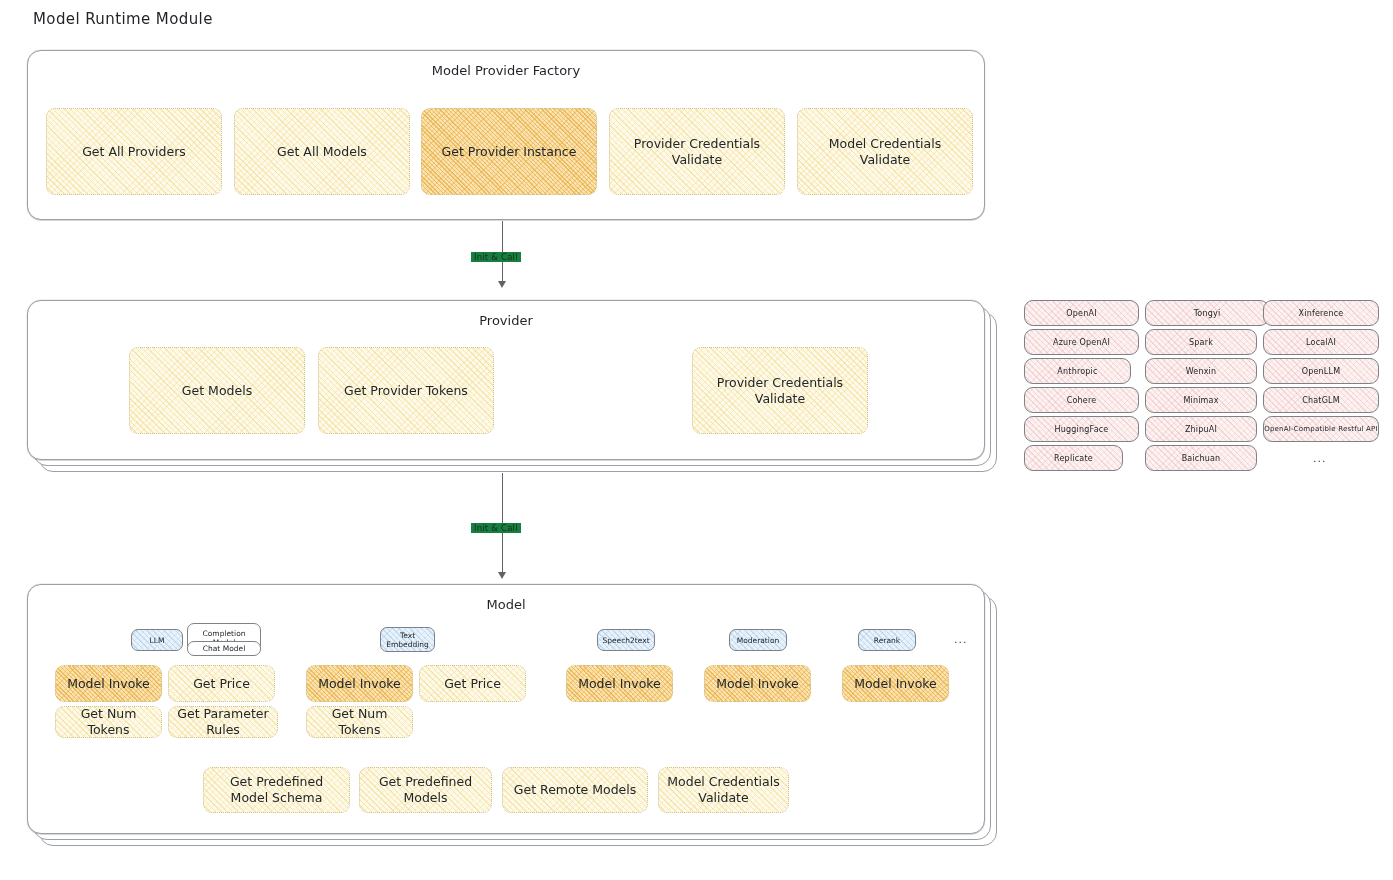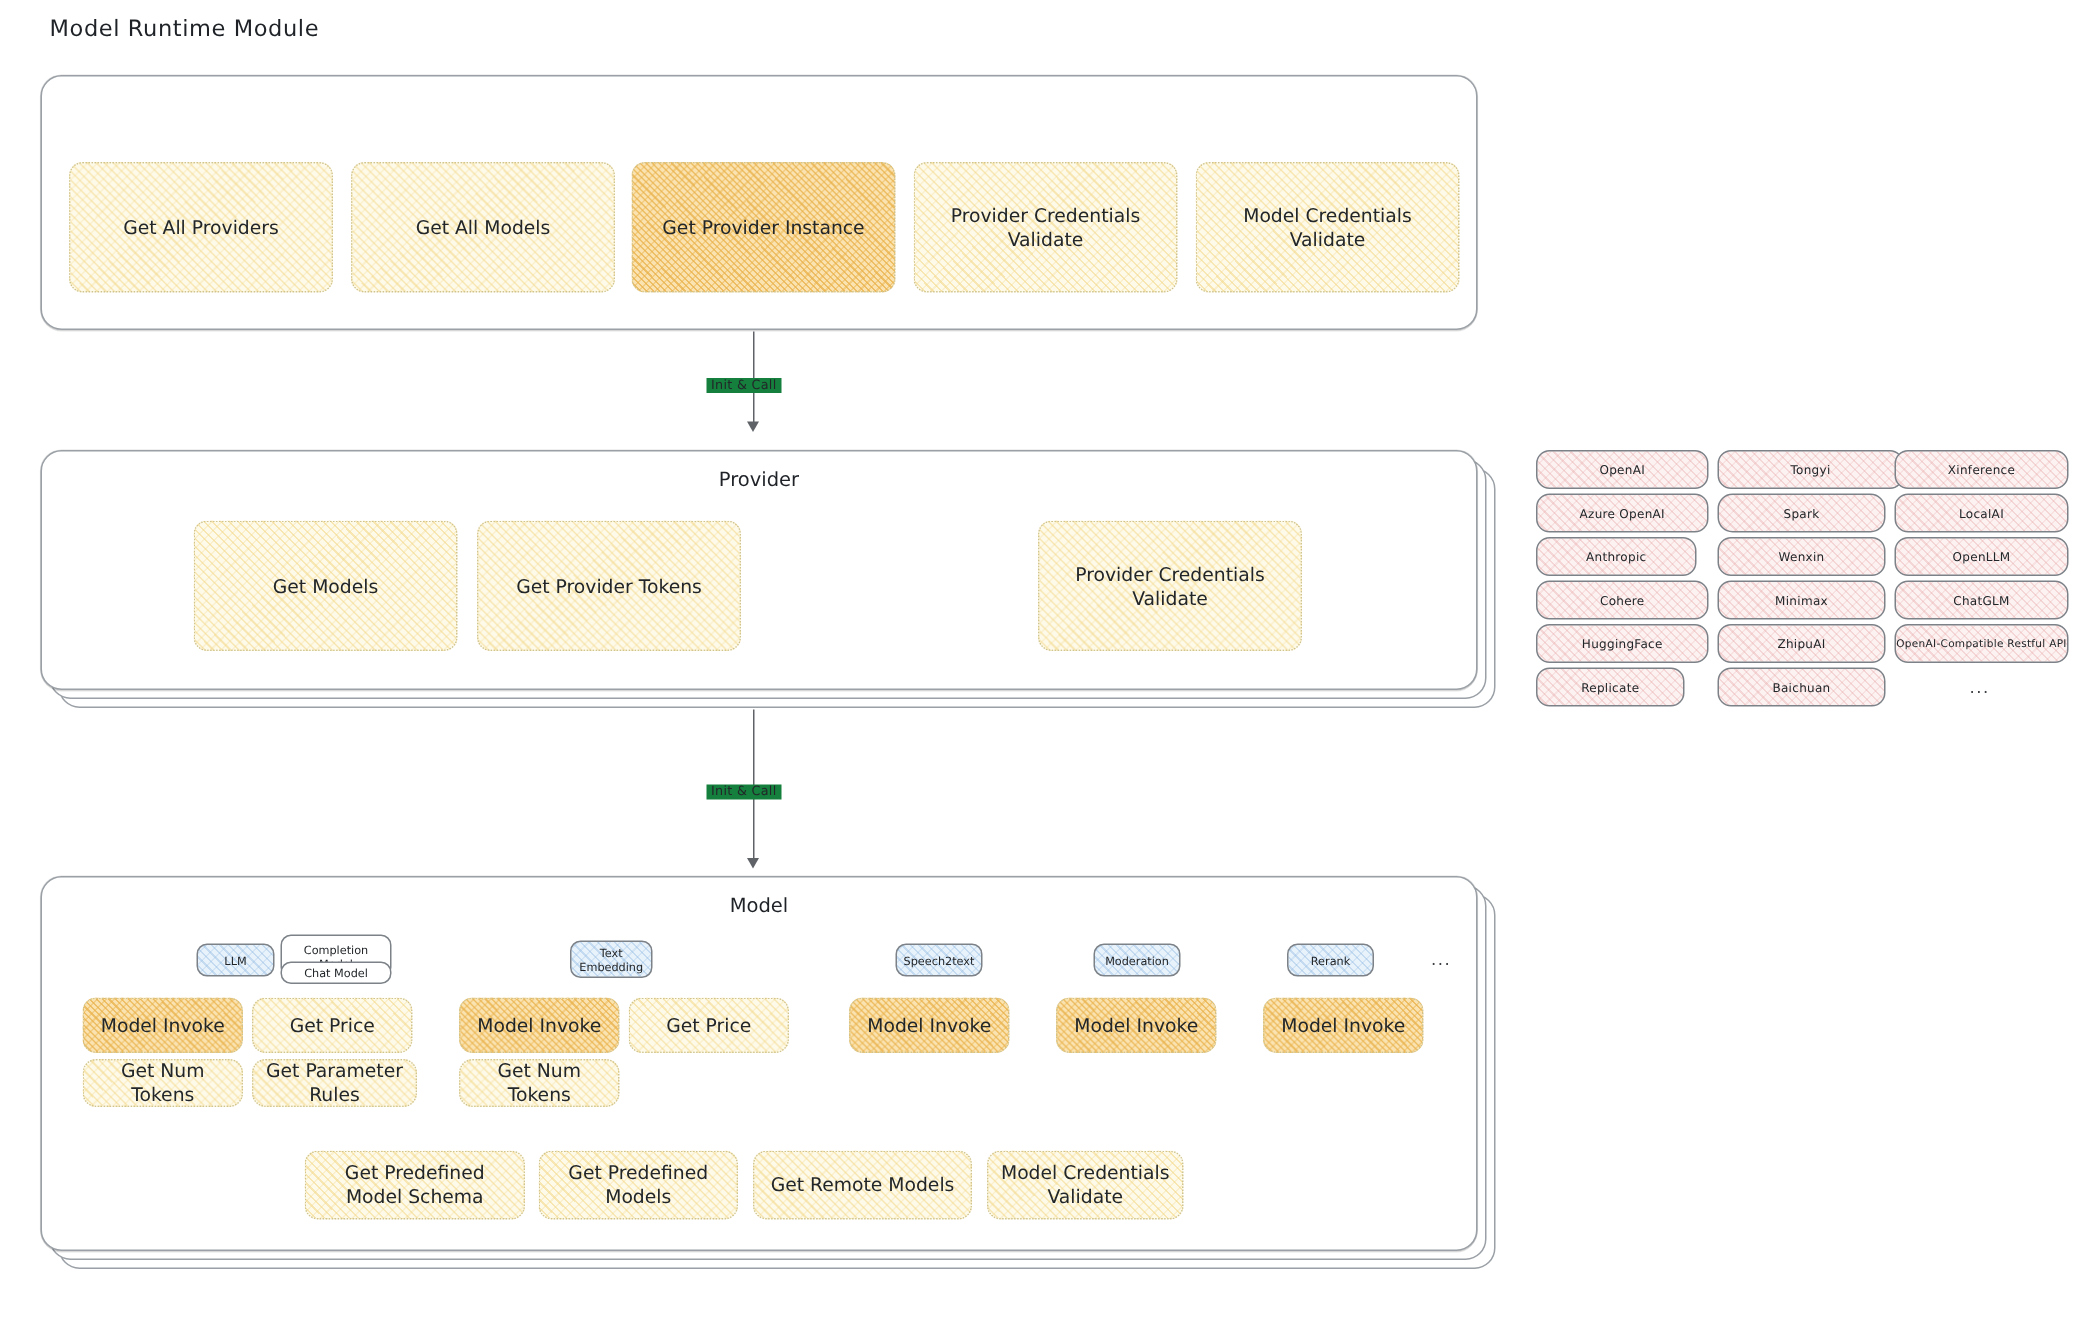--- a/index.html
+++ b/index.html
@@ -145,20 +145,21 @@
     color: #3c4043;
     letter-spacing: 1px;
   }
 </style>
 </head>
 <body>
 
 <div class="page-title">Model Runtime Module</div>
 
 <div class="container" style="left:27px; top:50px; width:958px; height:170px;">
+  <div class="container-title">Model Provider Factory</div>
 
   <div class="fbox hatch-light" style="left:18px; top:57px; width:176px; height:87px;">
     <span>Get All Providers</span>
   </div>
   <div class="fbox hatch-light" style="left:206px; top:57px; width:176px; height:87px;">
     <span>Get All Models</span>
   </div>
   <div class="fbox hatch-strong" style="left:393px; top:57px; width:176px; height:87px;">
     <span>Get Provider Instance</span>
   </div>
@@ -207,21 +208,21 @@
   <div class="pbox hatch-pink" style="left:0px; top:116px; width:115px; height:26px;">
     <span>HuggingFace</span>
     </div>
   <div class="pbox hatch-pink" style="left:0px; top:145px; width:99px; height:26px;">
     <span>Replicate</span>
     </div>
 
   <div class="pbox hatch-pink" style="left:121px; top:0px; width:124px; height:26px;">
     <span>Tongyi</span>
     </div>
-  <div class="pbox hatch-pink" style="left:121px; top:29px; width:112px; height:26px;border-radius:10px;">
+  <div class="pbox hatch-pink" style="left:121px; top:29px; width:112px; height:26px;">
     <span>Spark</span>
     </div>
   <div class="pbox hatch-pink" style="left:121px; top:58px; width:112px; height:26px;">
     <span>Wenxin</span>
     </div>
   <div class="pbox hatch-pink" style="left:121px; top:87px; width:112px; height:26px;">
     <span>Minimax</span>
     </div>
   <div class="pbox hatch-pink" style="left:121px; top:116px; width:112px; height:26px;">
     <span>ZhipuAI</span>

